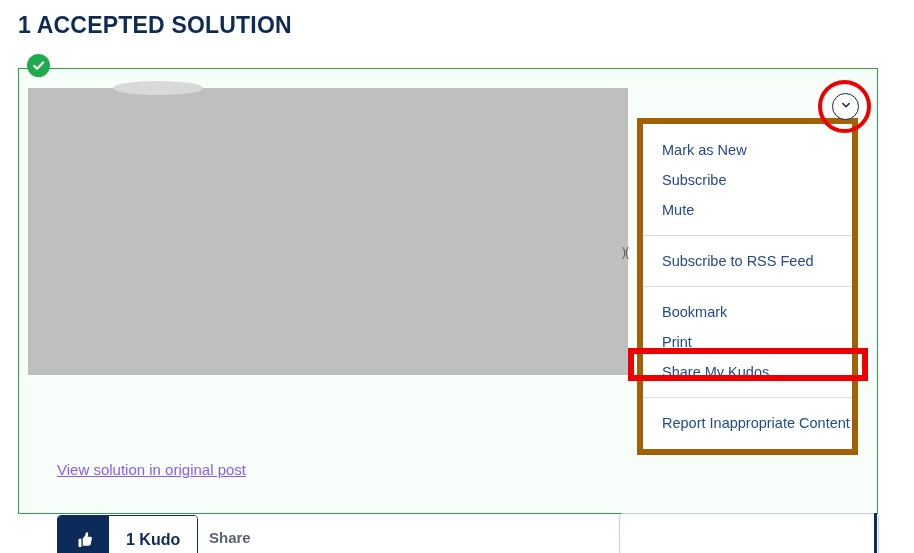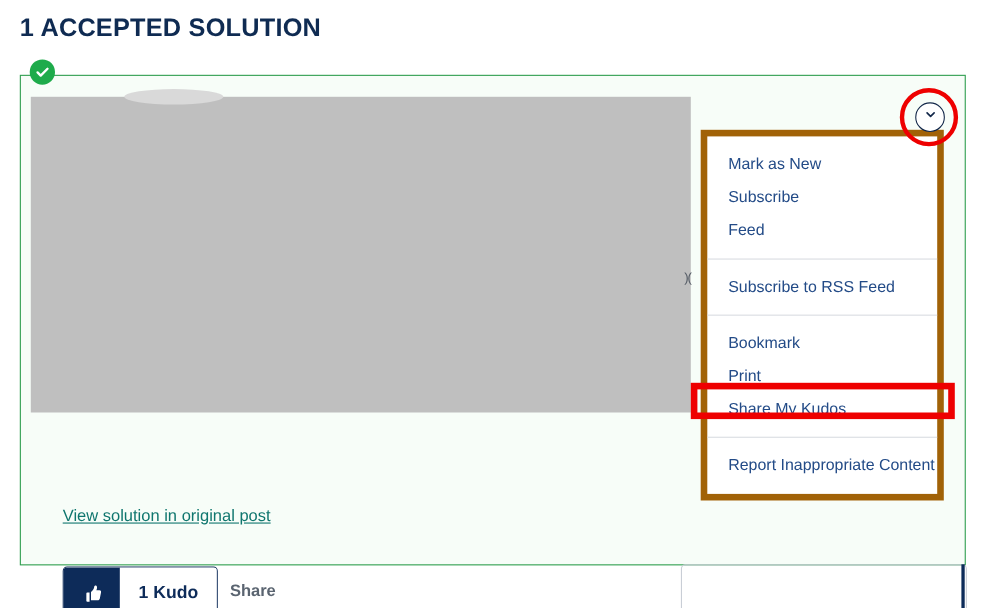--- a/index.html
+++ b/index.html
@@ -85,21 +85,21 @@
     letter-spacing: -1px;
     z-index: 2;
   }
 
   
   .view-solution-link {
     position: absolute;
     left: 38px;
     top: 392px;
     font-size: 15px;
-    color: #0f766e;
+    color: #8b5cf6;
     text-decoration: underline;
     z-index: 3;
   }
 
   
   .kudos-button {
     position: absolute;
     left: 38px;
     top: 446px;
     height: 47px;
@@ -282,21 +282,21 @@
   <div class="accept-badge">
     <svg width="15" height="15" viewBox="0 0 24 24" aria-hidden="true">
       <path d="M5 12.5l4.6 4.6L19.5 7.2" fill="none" stroke="#ffffff" stroke-width="3.4" stroke-linecap="round" stroke-linejoin="round"></path>
     </svg>
   </div>
 
   <div class="options-menu">
     <div class="menu-group">
       <a class="menu-item">Mark as New</a>
       <a class="menu-item">Subscribe</a>
-      <a class="menu-item">Feed</a>
+      <a class="menu-item">Mute</a>
     </div>
 
     <div class="menu-separator"></div>
 
     <div class="menu-group">
       <a class="menu-item">Subscribe to RSS Feed</a>
     </div>
 
     <div class="menu-separator"></div>
 

